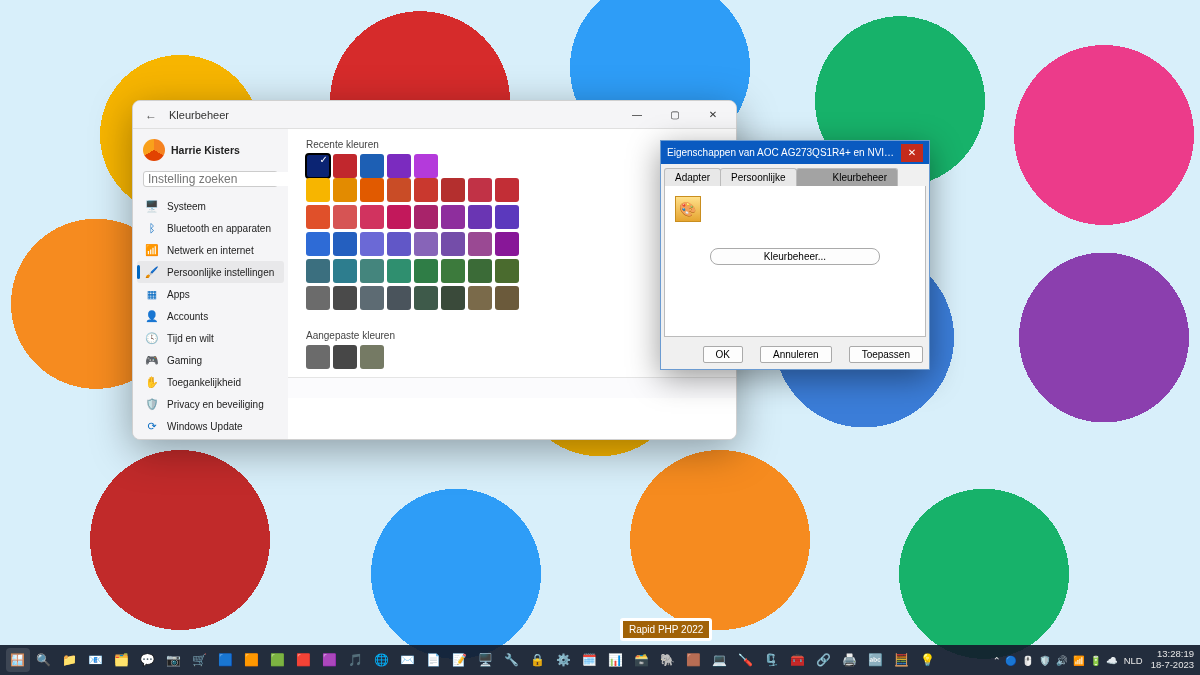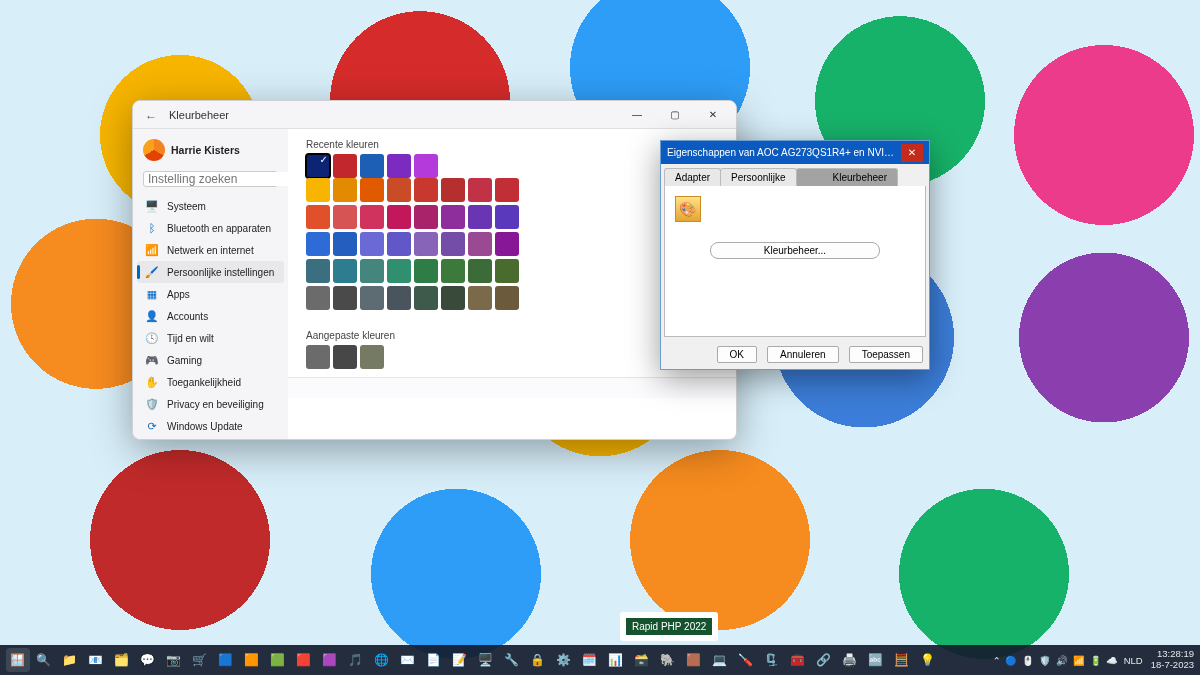--- a/index.html
+++ b/index.html
@@ -69,36 +69,36 @@
     align-items:center;justify-content:center;font-size:10px;}
   .tabs{display:flex;background:#f0f0f0;padding:4px 3px 0 3px;gap:0;}
   .tab{padding:3px 10px;font-size:10px;border:1px solid #bbb;border-bottom:none;
     background:#e8e8e8;border-radius:3px 3px 0 0;margin-right:-1px;}
   .tab.active{background:#a3a3a3;position:relative;z-index:2;padding-left:36px;}
   .tab-body{flex:1;background:#fff;margin:0 3px 3px 3px;border:1px solid #bbb;
     border-top:none;padding:10px;display:flex;flex-direction:column;gap:10px;}
   .tab-info{display:flex;gap:8px;font-size:9.5px;color:#222;line-height:1.35;}
   .tab-info .ico{width:26px;height:26px;background:linear-gradient(#ffe08a,#e6a531);
     border:1px solid #c98e1f;display:flex;align-items:center;justify-content:center;font-size:14px;}
-  .props-btnrow{display:flex;justify-content:flex-end;gap:10px;padding:6px;margin-left:45px;}
+  .props-btnrow{display:flex;justify-content:flex-end;gap:17px;padding:6px;margin-left:45px;}
   .props-btn{font-size:10px;padding:2px 12px;border:1px solid #aaa;background:#fdfdfd;
     border-radius:2px;}
-  .props-btn.long{min-width:170px;margin:10px auto;border-radius:8px;}
+  .props-btn.long{min-width:170px;margin:16px auto;border-radius:8px;}
   
   .taskbar{position:absolute;left:0;right:0;bottom:0;height:30px;
     background:rgba(20,28,45,.92);display:flex;align-items:center;padding:0 6px;
     color:#e6e6e6;font-size:10px;}
   .tb-icons{display:flex;align-items:center;gap:2px;flex:1;}
   .tb-ico{width:24px;height:24px;display:flex;align-items:center;justify-content:center;
     border-radius:4px;font-size:12px;}
   .tb-ico.active{background:rgba(255,255,255,.12);}
   .tray{display:flex;align-items:center;gap:8px;font-size:9.5px;}
   .tray .clock{text-align:right;line-height:1.15;}
-  .tooltip{position:absolute;background:#14532d;color:#fff;font-size:10px;padding:3px 6px;
-    border-radius:3px;bottom:34px;left:620px;white-space:nowrap;border:6px solid #ffffff;}
+  .tooltip{position:absolute;background:#a16207;color:#fff;font-size:10px;padding:3px 6px;
+    border-radius:3px;bottom:34px;left:620px;white-space:nowrap;border:3px solid #ffffff;}
 </style>
 </head>
 <body>
 
 <div class="desktop-bg"></div>
 
 <div class="settings-window">
   <div class="titlebar">
     <div class="back">←</div>
     <div class="title">Kleurbeheer</div>

